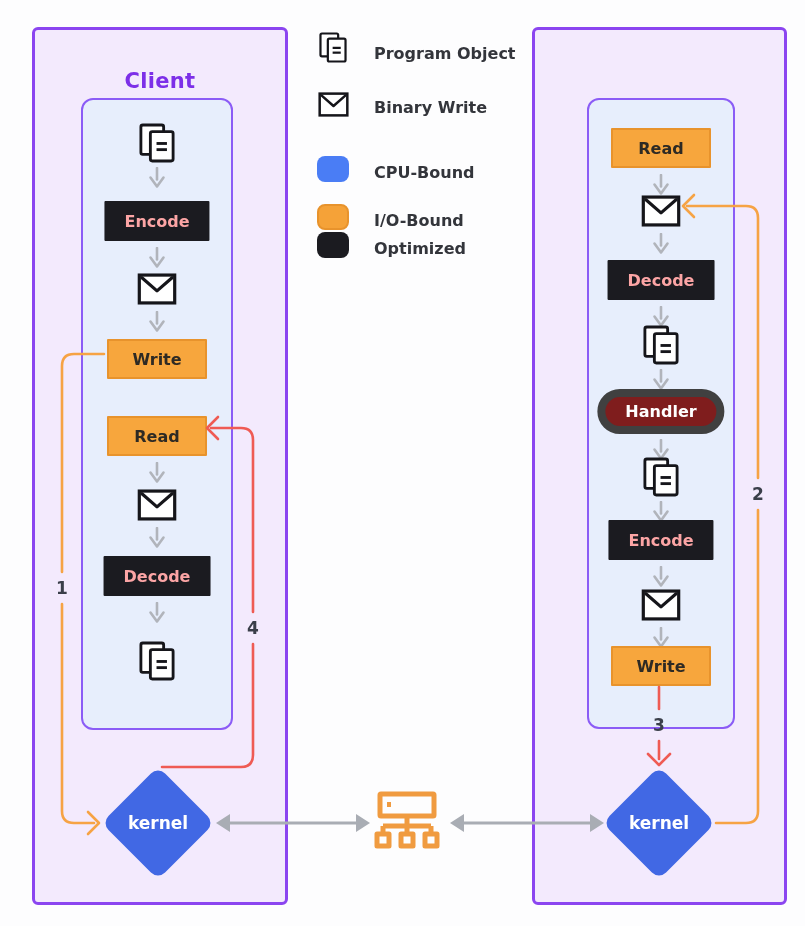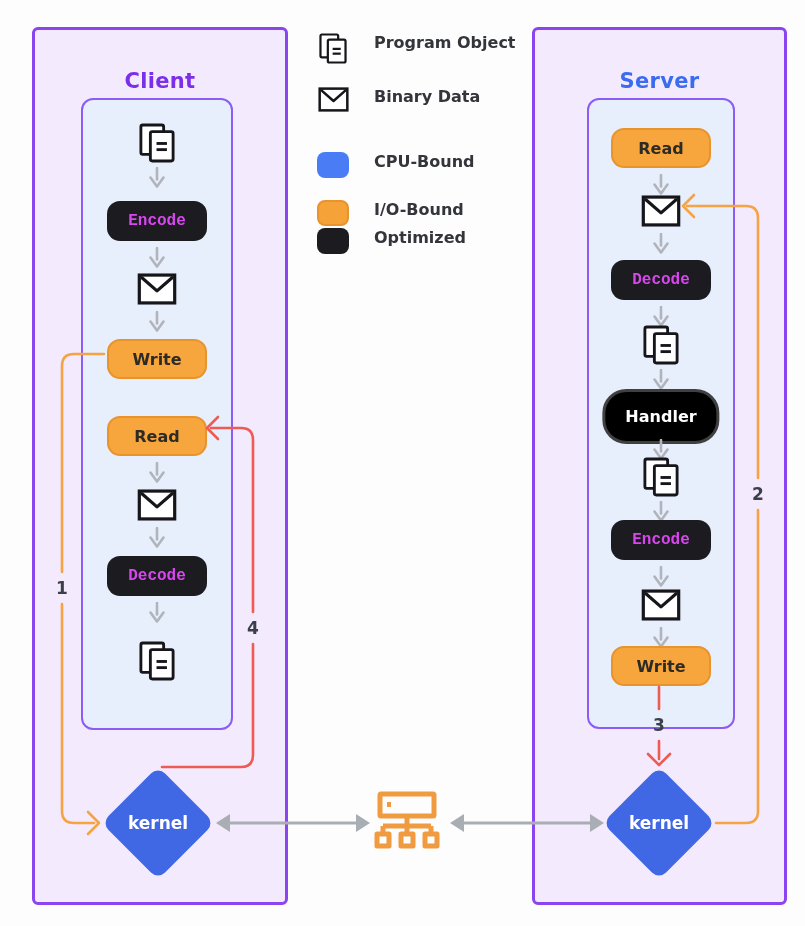--- a/index.html
+++ b/index.html
@@ -23,41 +23,41 @@
     position:absolute;background:#e7eefc;border:2px solid #8b5cf6;border-radius:12px;
     box-sizing:border-box;
   }
   
   .node-icon{position:absolute;left:50%;transform:translateX(-50%);}
   .doc{width:36px;height:40px;}
   .mail{width:40px;height:32px;}
   .farrow{position:absolute;left:50%;transform:translateX(-50%);width:20px;height:22px;}
   .step{
     position:absolute;left:50%;transform:translateX(-50%);
-    min-width:100px;height:40px;box-sizing:border-box;border-radius:13px;
+    min-width:100px;height:40px;box-sizing:border-box;border-radius:1px;
     display:flex;align-items:center;justify-content:center;
     font-size:16px;font-weight:bold;padding:0 20px;white-space:nowrap;
   }
-  .optimized{background:#1b1b20;color:#d946ef;font-family:Liberation Mono, monospace;}
+  .optimized{background:#1b1b20;color:#fca5a5;}
   .io-bound{background:#f7a63d;border:2px solid #e8932c;color:#2e2a24;}
   .cpu-bound{
-    background:#000000;border:3px solid #404040;color:#ffffff;
-    border-radius:24px;height:55px;
+    background:#7f1d1d;border:8px solid #404040;color:#ffffff;
+    border-radius:24px;height:45px;
   }
   
   .kernel{
     position:absolute;width:80px;height:80px;background:#4168e4;
     transform:rotate(45deg);border-radius:10px;
   }
   .kernel-label{
     position:absolute;inset:0;display:flex;align-items:center;justify-content:center;
     transform:rotate(-45deg);color:#ffffff;font-size:17px;font-weight:bold;
   }
   
-  .lrow{position:absolute;left:316px;display:flex;align-items:flex-start;height:30px;}
+  .lrow{position:absolute;left:316px;display:flex;align-items:flex-end;height:30px;}
   .licon-cell{width:34px;display:flex;justify-content:center;align-items:center;}
   .llabel{margin-left:24px;font-size:16px;font-weight:bold;color:#33353b;}
   .swatch{width:32px;height:26px;border-radius:8px;box-sizing:border-box;}
   .swatch.cpu{background:#4a7df5;}
   .swatch.io{background:#f5a238;border:2px solid #e8932c;}
   .swatch.opt{background:#1b1b20;}
   
   .connectors{position:absolute;left:0;top:0;z-index:5;pointer-events:none;}
   .edge-label{
     position:absolute;z-index:6;transform:translate(-50%,-50%);
@@ -124,21 +124,20 @@
       <svg class="farrow" style="top:502px">
           <use href="#sym-arrow"></use>
         </svg>
       <svg class="node-icon doc" style="top:541px">
           <use href="#sym-doc"></use>
         </svg>
     </div>
   </section>
 
   <section class="panel" style="left:532px;top:27px;width:255px;height:878px;">
-    <h2 class="panel-title server-title">Server</h2>
     <div class="inner" style="left:52px;top:68px;width:148px;height:631px;">
       <div class="step io-bound" style="top:28px">Read</div>
       <svg class="farrow" style="top:74px">
           <use href="#sym-arrow"></use>
         </svg>
       <svg class="node-icon mail" style="top:95px">
           <use href="#sym-mail"></use>
         </svg>
       <svg class="farrow" style="top:133px">
           <use href="#sym-arrow"></use>
@@ -185,21 +184,21 @@
           </svg>
         </span>
       <span class="llabel">Program Object</span>
     </div>
     <div class="lrow" style="top:87px">
       <span class="licon-cell">
           <svg width="31" height="25">
             <use href="#sym-mail"></use>
           </svg>
         </span>
-      <span class="llabel">Binary Data</span>
+      <span class="llabel">Binary Write</span>
     </div>
     <div class="lrow" style="top:152px">
       <span class="licon-cell">
           <span class="swatch cpu"></span>
         </span>
       <span class="llabel">CPU-Bound</span>
     </div>
     <div class="lrow" style="top:200px">
       <span class="licon-cell">
           <span class="swatch io"></span>

